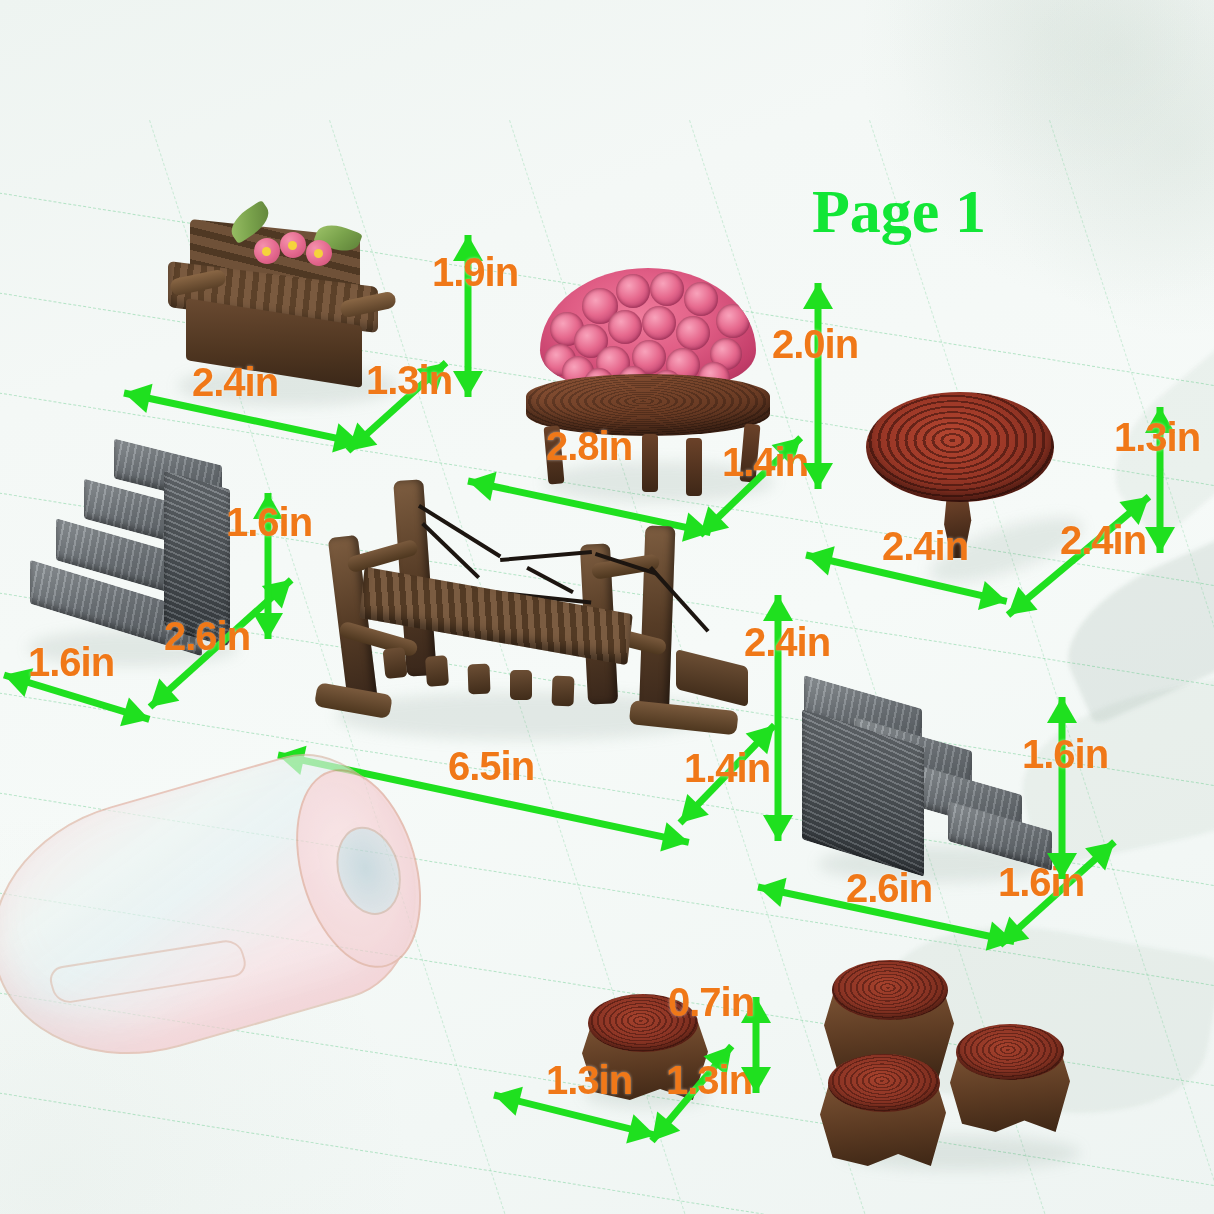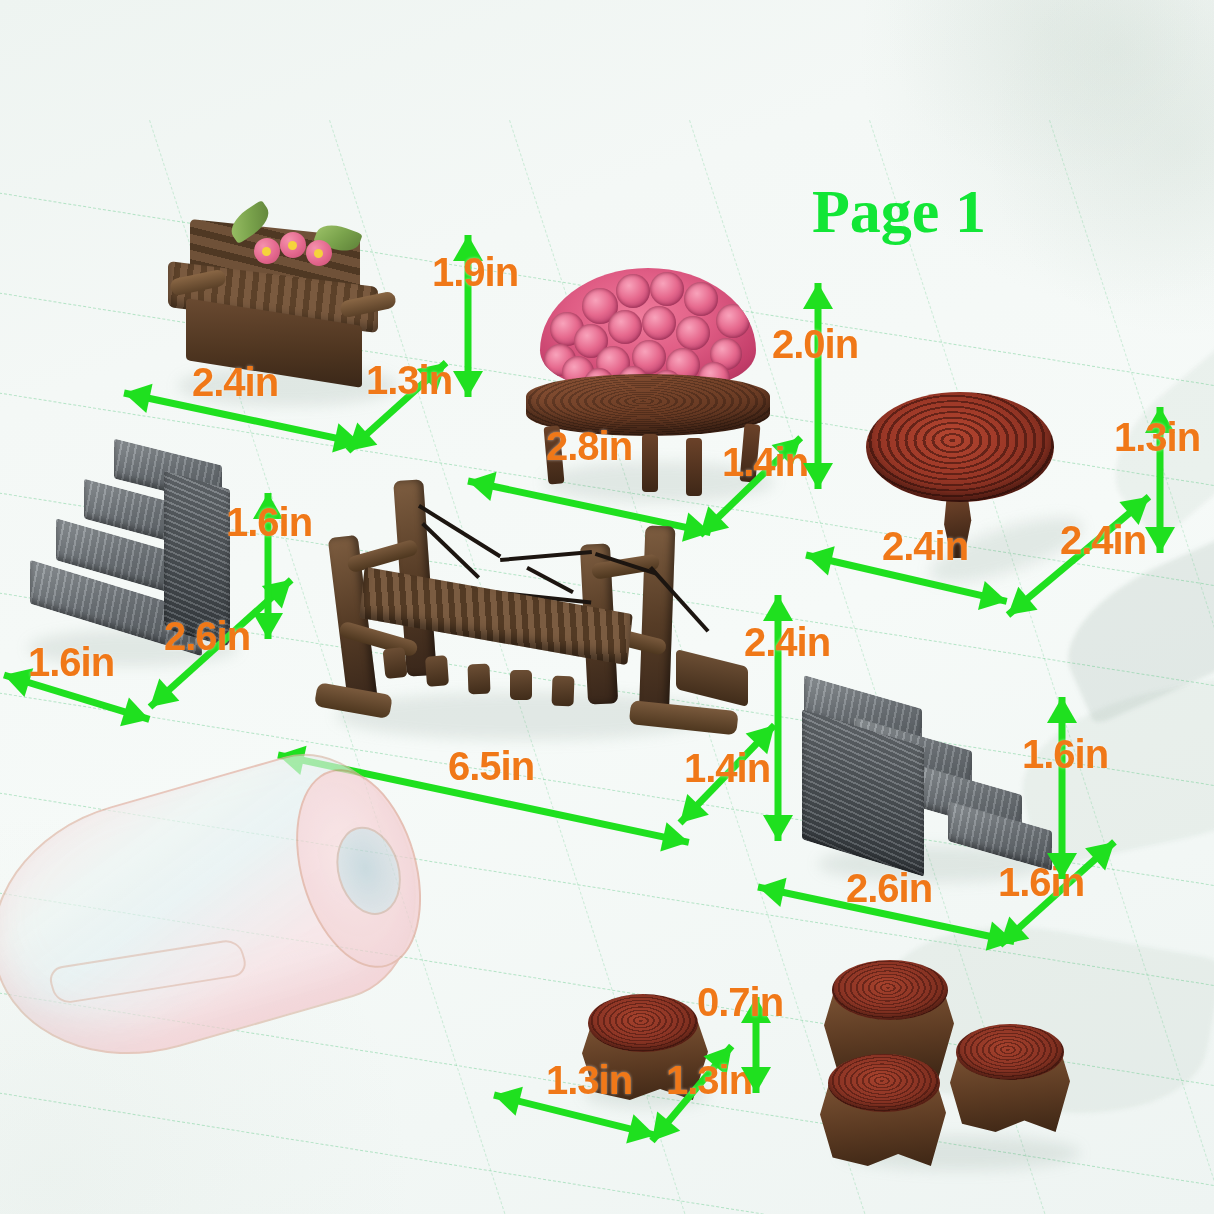--- a/index.html
+++ b/index.html
@@ -575,21 +575,21 @@
     <div class="arrow-head start"></div>
       <div class="arrow-head end"></div>
   </div>
   <div class="dim-label" style="left:666px; top:1058px;">1.3in</div>
 
   <div class="dim" style="left:756px; top:982px; width:96px; height:30px; transform:rotate(90deg); transform-origin:0 50%;">
     <div class="dim-line" style="width:96px;"></div>
     <div class="arrow-head start"></div>
       <div class="arrow-head end"></div>
   </div>
-  <div class="dim-label" style="left:697px; top:980px;">0.7in</div>
+  <div class="dim-label" style="left:668px; top:980px;">0.7in</div>
 
   <div class="product" style="left:810px; top:950px; width:290px; height:220px;">
     <div class="shadow-blob" style="left:30px; top:186px; width:240px; height:34px;"></div>
 
     <div class="stump-body" style="left:14px;  top:40px;  width:130px; height:88px;"></div>
     <div class="stump-top" style="left:22px;  top:10px;  width:116px; height:60px;"></div>
 
     <div class="stump-body" style="left:140px; top:100px; width:120px; height:82px;"></div>
     <div class="stump-top" style="left:146px; top:74px;  width:108px; height:56px;"></div>
 

